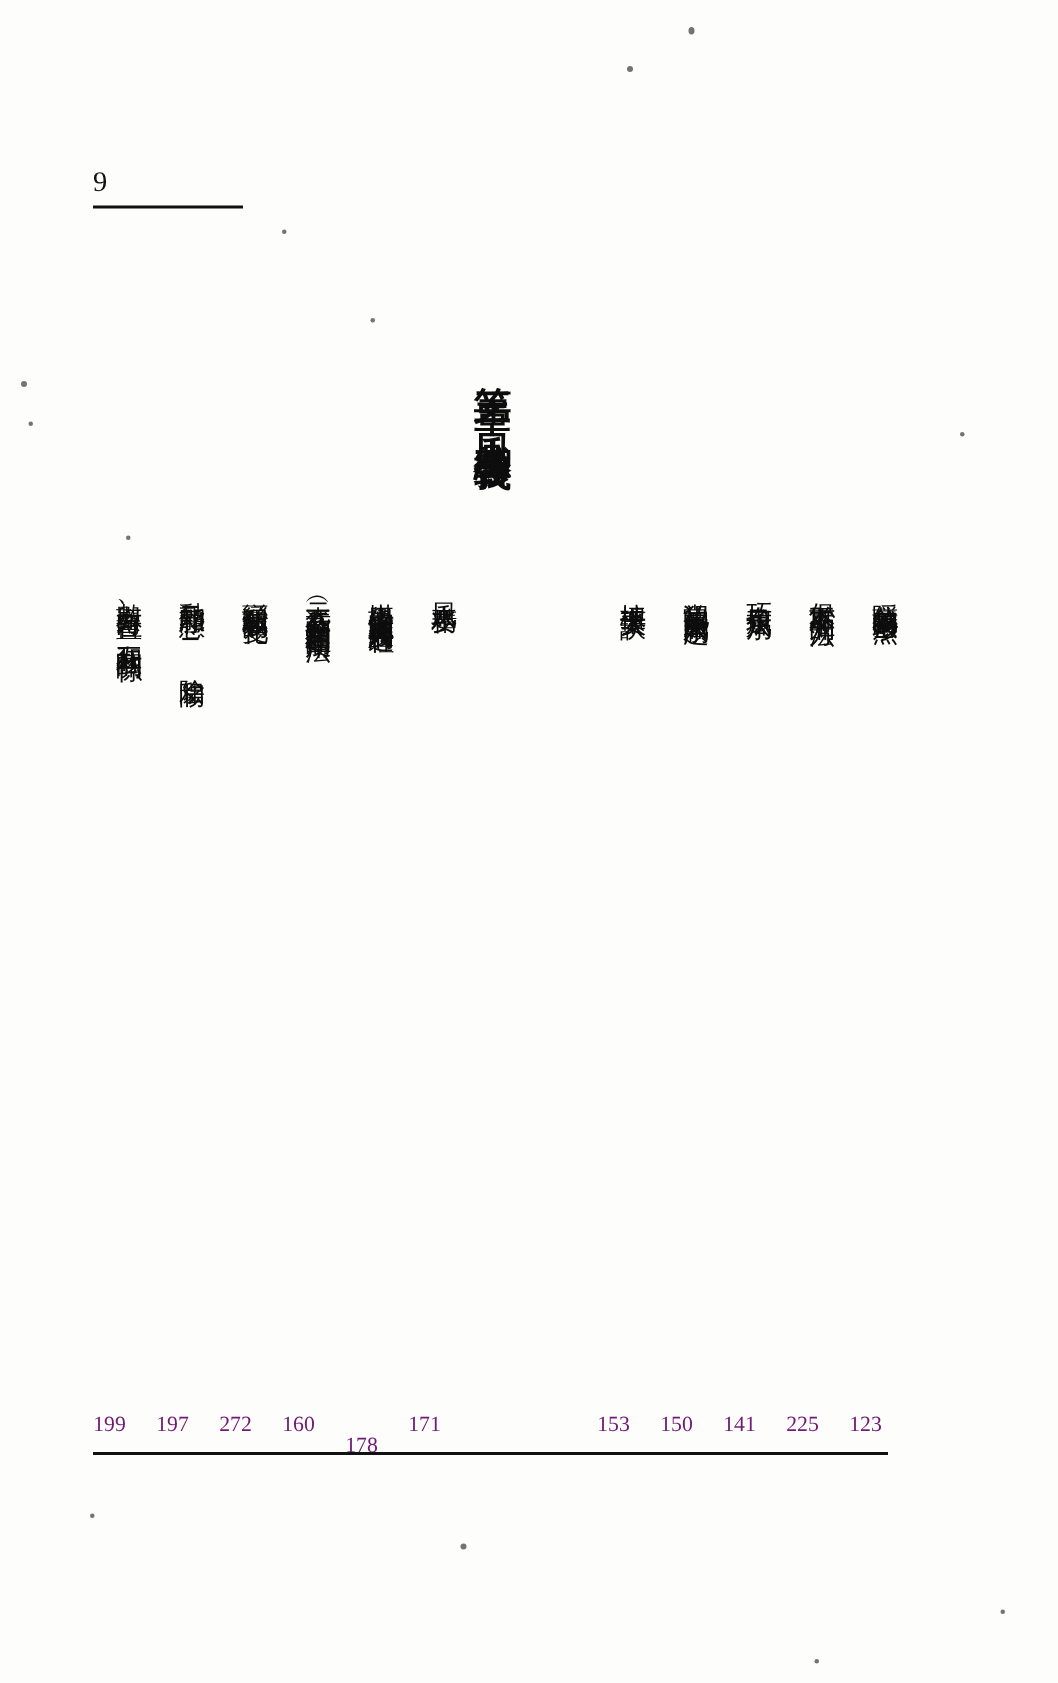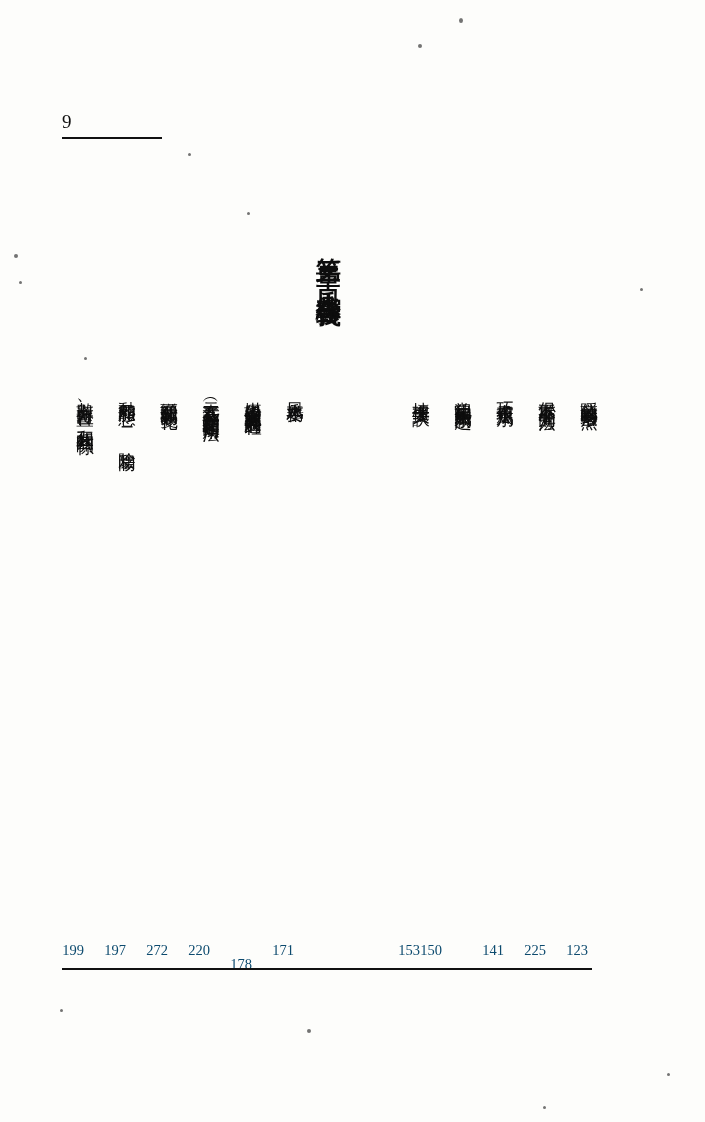--- a/index.html
+++ b/index.html
@@ -71,21 +71,21 @@
     position: absolute;
     bottom: 162px;
     left: 0;
     width: 705px;
     height: 18px;
   }
   .folio {
     position: absolute;
     font-family: "Liberation Serif", serif;
     font-size: 14.5px;
-    color: #0c4a6e;
+    color: #701a75;
     text-align: center;
     width: 34px;
   }
 
   .bottom-rule {
     position: absolute;
     left: 62px;
     bottom: 152px;
     width: 530px;
     height: 2px;
@@ -121,25 +121,25 @@
 <div class="vert toc-col" style="left:242px;"><span>堪輿學的來源與其發展的過程</span></div>
 <div class="vert toc-col" style="left:200px;"><span>元素（五行）的釐定和它們的使用法</span></div>
 <div class="vert toc-col" style="left:158px;"><span>巒頭和理氣的變化</span></div>
 <div class="vert toc-col" style="left:116px;"><span>動態和靜態──陰和陽</span></div>
 <div class="vert toc-col" style="left:74px;"><span>數與方向位置、和五行的關係</span></div>
 
 <div class="folio-row">
   <div class="folio" style="left:560px;">123</div>
   <div class="folio" style="left:518px;">225</div>
   <div class="folio" style="left:476px;">141</div>
-  <div class="folio" style="left:414px;">150</div>
+  <div class="folio" style="left:434px;">150</div>
   <div class="folio" style="left:392px;">153</div>
   <div class="folio" style="left:266px;">171</div>
   <div class="folio" style="left:224px;margin-top:14px;">178</div>
-  <div class="folio" style="left:182px;">220</div>
+  <div class="folio" style="left:182px;">160</div>
   <div class="folio" style="left:140px;">272</div>
   <div class="folio" style="left:98px;">197</div>
   <div class="folio" style="left:56px;">199</div>
 </div>
 
 <div class="bottom-rule"></div>
 
 <div class="speck" style="left:459px; top:18px; width:4px; height:5px;"></div>
 <div class="speck" style="left:418px; top:44px; width:4px; height:4px;"></div>
 <div class="speck" style="left:14px; top:254px; width:4px; height:4px;"></div>

